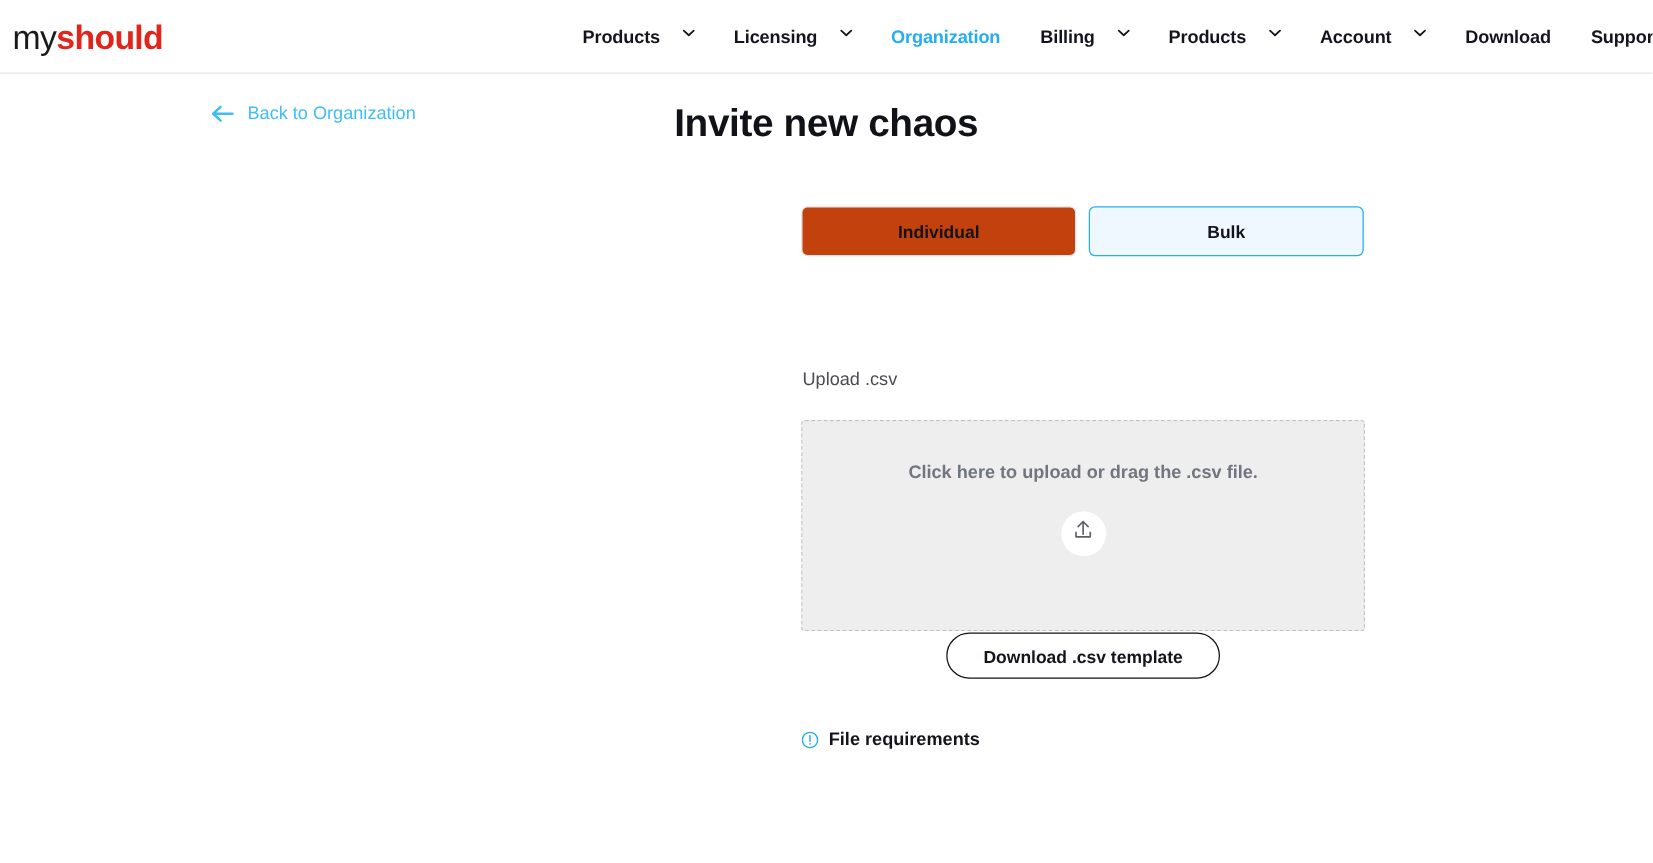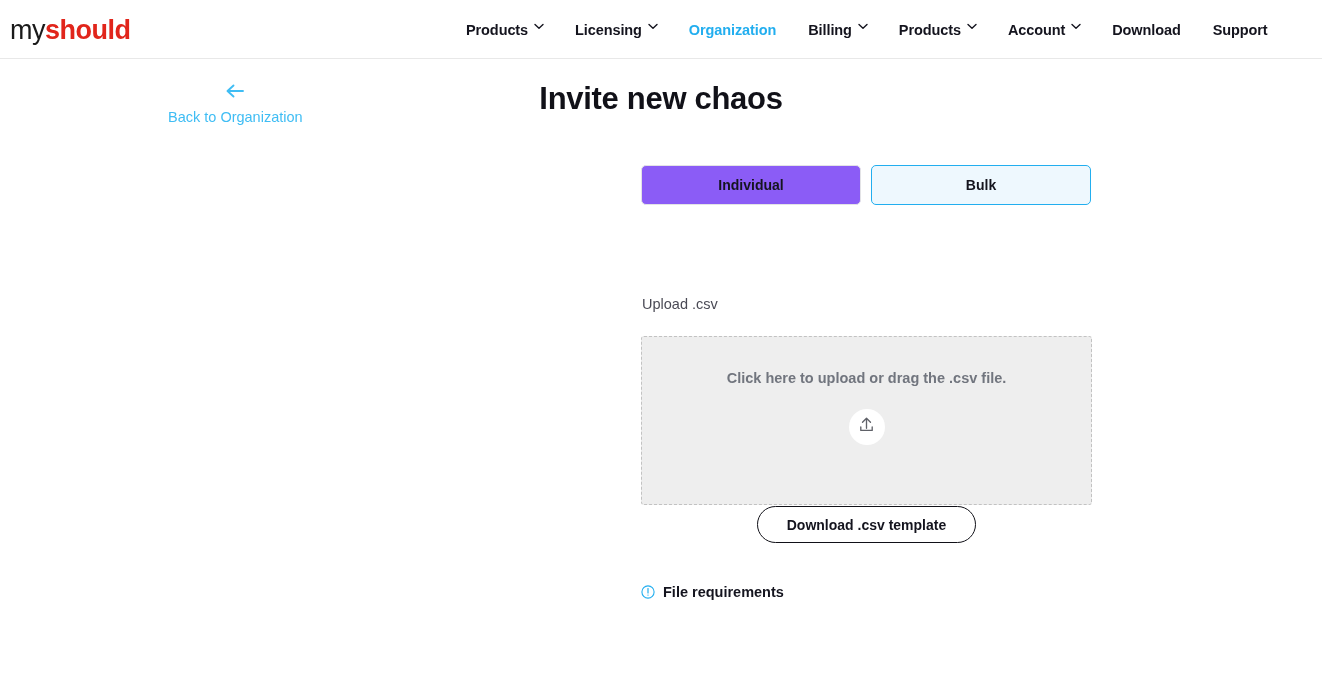--- a/index.html
+++ b/index.html
@@ -33,21 +33,21 @@
     position: absolute;
     left: 450px; top: 0;
     height: 59px;
     display: flex;
     align-items: center;
     gap: 0px;
   }
   .nav-item {
     display: flex;
     align-items: center;
-    gap: 6px;
+    gap: 18px;
     font-size: 14.5px;
     font-weight: 700;
     color: #14141e;
     padding: 0 16px;
     white-space: nowrap;
     cursor: pointer;
     letter-spacing: -0.1px;
   }
   .nav-item.active { color: #22aeef; }
   .chev {
@@ -62,21 +62,20 @@
   .back-link {
     position: absolute;
     left: 168px; top: 83px;
     display: flex;
     align-items: center;
     gap: 10px;
     color: #3fbdf4;
     font-size: 14.5px;
     cursor: pointer;
     white-space: nowrap;
-    flex-direction: column;
   }
   .back-arrow { display: block; width: 20px; height: 16px; }
 
   
   .page-title {
     position: absolute;
     top: 81px; left: 0; right: 0;
     text-align: center;
     font-size: 31px;
     font-weight: 700;
@@ -95,21 +94,21 @@
     width: 220px;
     height: 40px;
     border-radius: 5px;
     display: flex;
     align-items: center;
     justify-content: center;
     font-size: 14px;
     font-weight: 700;
     color: #14141e;
     cursor: pointer;
-    background: #8b5cf6;
+    background: #c2410c;
     border: 1px solid #e3e3e6;
   }
   .toggle-btn.active {
     background: #eef8fe;
     border: 1.5px solid #22aeef;
   }
 
   
   .upload-label {
     position: absolute;

